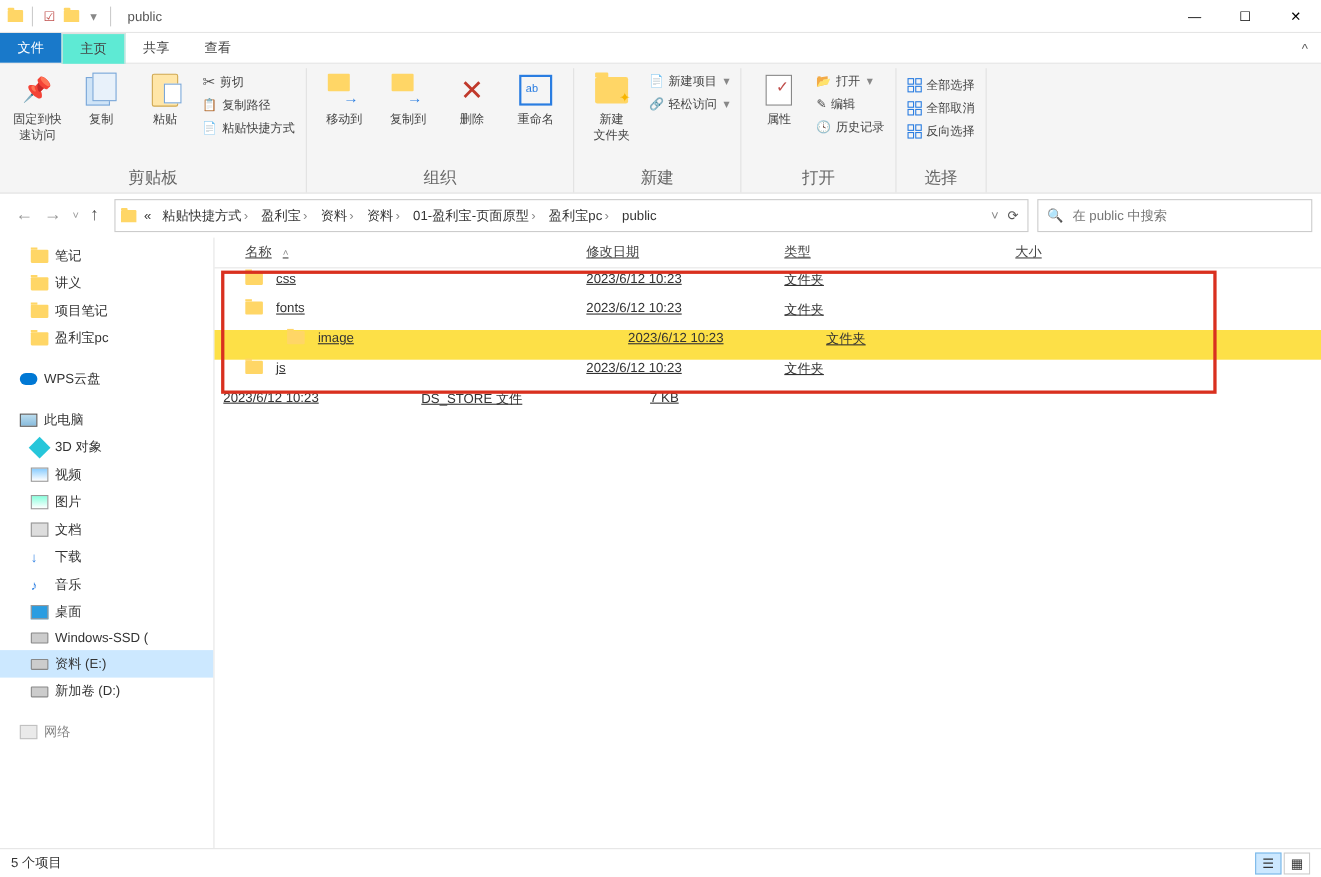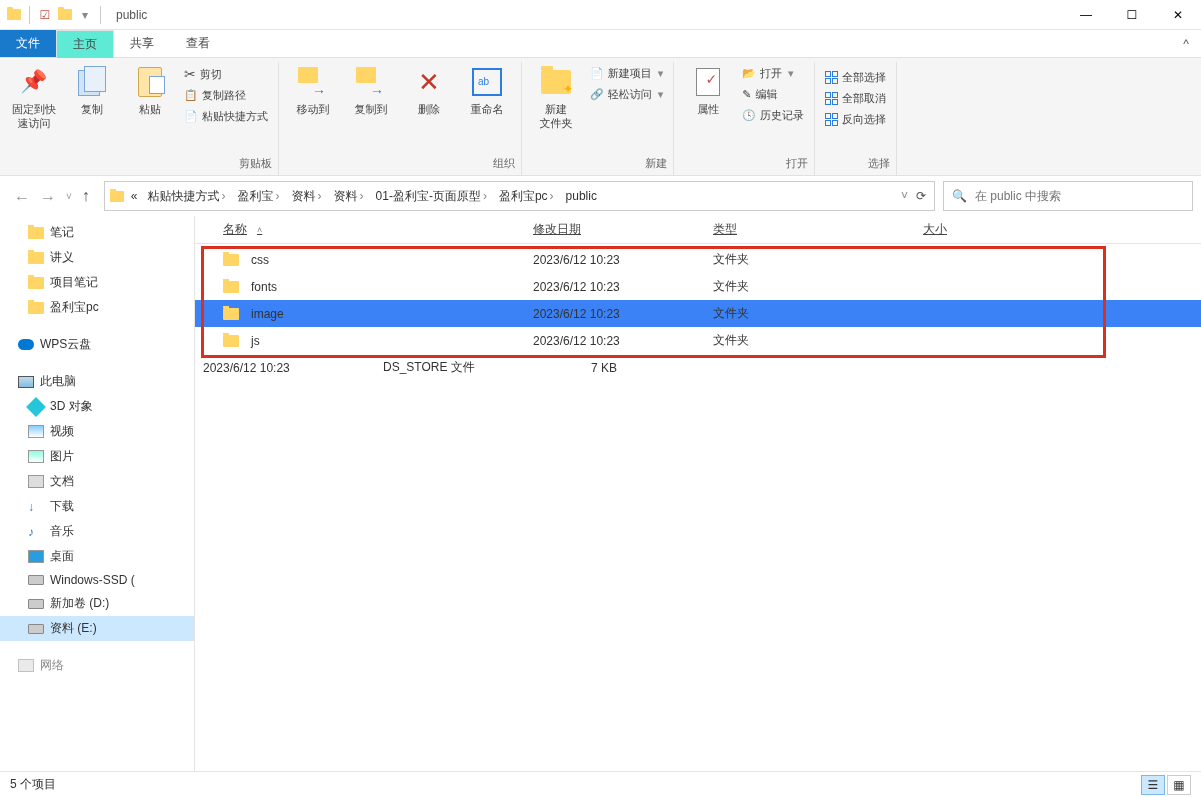--- a/index.html
+++ b/index.html
@@ -21,21 +21,21 @@
     .ribbon-tabs { height: 28px; display: flex; align-items: stretch; border-bottom: 1px solid #e1e1e1; background: #fff; }
     .ribbon-tab { padding: 0 16px; display: flex; align-items: center; font-size: 12px; color: #444; cursor: default; }
     .ribbon-tab.file { background: #1979ca; color: #fff; }
     .ribbon-tab.active { background: #5eead4; border-top: 1px solid #e1e1e1; border-left: 1px solid #e1e1e1; border-right: 1px solid #e1e1e1; margin-bottom: -1px; }
     .ribbon-collapse { margin-left: auto; padding: 0 12px; display: flex; align-items: center; color: #555; }
     
     
     .ribbon-body { height: 118px; background: #f5f5f5; display: flex; border-bottom: 1px solid #e1e1e1; padding-top: 4px; }
     .ribbon-group { display: flex; flex-direction: column; border-right: 1px solid #e1e1e1; padding: 0 6px; }
     .ribbon-group-items { flex: 1; display: flex; align-items: flex-start; gap: 2px; }
-    .ribbon-group-label { text-align: right; font-size: 11px; color: #666; padding: 2px 0 4px; }
+    .ribbon-group-label { text-align: center; font-size: 15px; color: #666; padding: 2px 0 4px; }
     .ribbon-btn-large { width: 56px; display: flex; flex-direction: column; align-items: center; gap: 4px; padding: 4px 2px; cursor: default; }
     .ribbon-btn-large .icon { width: 32px; height: 32px; display: flex; align-items: center; justify-content: center; }
     .ribbon-btn-large .label { font-size: 11px; text-align: center; line-height: 14px; color: #444; }
     .ribbon-btn-small { display: flex; align-items: center; gap: 4px; padding: 2px 4px; font-size: 11px; color: #444; }
     .ribbon-col { display: flex; flex-direction: column; gap: 2px; padding-top: 2px; }
     
     .pin-icon { font-size: 22px; color: #555; }
     .copy-icon-big { width: 28px; height: 32px; position: relative; }
     .copy-icon-big::before { content: ''; position: absolute; top: 4px; left: 0; width: 20px; height: 24px; border: 1px solid #7aa7d8; background: #cfe4f7; }
     .copy-icon-big::after { content: ''; position: absolute; top: 0; left: 6px; width: 20px; height: 24px; border: 1px solid #7aa7d8; background: #e8f1fa; }
@@ -87,22 +87,22 @@
     
     .filelist { flex: 1; position: relative; }
     .list-header { display: flex; border-bottom: 1px solid #e5e5e5; height: 28px; align-items: center; font-size: 12px; color: #444; text-decoration: underline; }
     .col { padding: 0 8px; }
     .col.name { width: 330px; padding-left: 28px; display: flex; align-items: center; gap: 6px; }
     .col.date { width: 180px; }
     .col.type { width: 150px; }
     .col.size { width: 100px; text-align: right; }
     .sort-ind { color: #888; font-size: 9px; margin-left: 4px; }
     .list-body { padding-top: 2px; }
-    .file-row { display: flex; align-items: center; height: 27px; font-size: 12px; color: #333; }
-    .file-row.highlight { background: #3b82f6; }
+    .file-row { display: flex; align-items: flex-start; height: 27px; font-size: 12px; color: #333; text-decoration: underline; }
+    .file-row.highlight { background: #fde047; padding-left: 38px; }
     .file-ic { width: 16px; height: 12px; margin-right: 6px; flex-shrink: 0; }
     .file-ic.folder { background: #ffd666; border-radius: 1px; position: relative; }
     .file-ic.folder::before { content: ''; position: absolute; top: -2px; left: 0; width: 6px; height: 2px; background: #ffd666; }
     .file-ic.file { width: 14px; height: 16px; background: #fff; border: 1px solid #999; position: relative; }
     .file-ic.file::after { content: ''; position: absolute; top: 0; right: 0; width: 4px; height: 4px; background: #eee; border-left: 1px solid #999; border-bottom: 1px solid #999; }
     .redbox { position: absolute; border: 3px solid #d9301f; pointer-events: none; }
     
     
     .statusbar { height: 26px; border-top: 1px solid #e5e5e5; display: flex; align-items: center; padding: 0 10px; font-size: 12px; color: #333; }
     .status-right { margin-left: auto; display: flex; gap: 2px; }
@@ -402,27 +402,27 @@
         <span>音乐</span>
       </div>
     <div class="side-item">
         <span class="generic-ic" style="background:#2a9de1"></span>
         <span>桌面</span>
       </div>
     <div class="side-item">
         <span class="drive-ic"></span>
         <span>Windows-SSD (</span>
       </div>
-    <div class="side-item">
-        <span class="drive-ic"></span>
-        <span>新加卷 (D:)</span>
-      </div>
     <div class="side-item selected">
         <span class="drive-ic"></span>
         <span>资料 (E:)</span>
+      </div>
+    <div class="side-item">
+        <span class="drive-ic"></span>
+        <span>新加卷 (D:)</span>
       </div>
     <div class="side-spacer"></div>
     <div class="side-item l1" style="opacity:0.6">
         <span class="generic-ic"></span>
         <span>网络</span>
       </div>
   </div>
 
   <div class="filelist">
     <div class="list-header">

